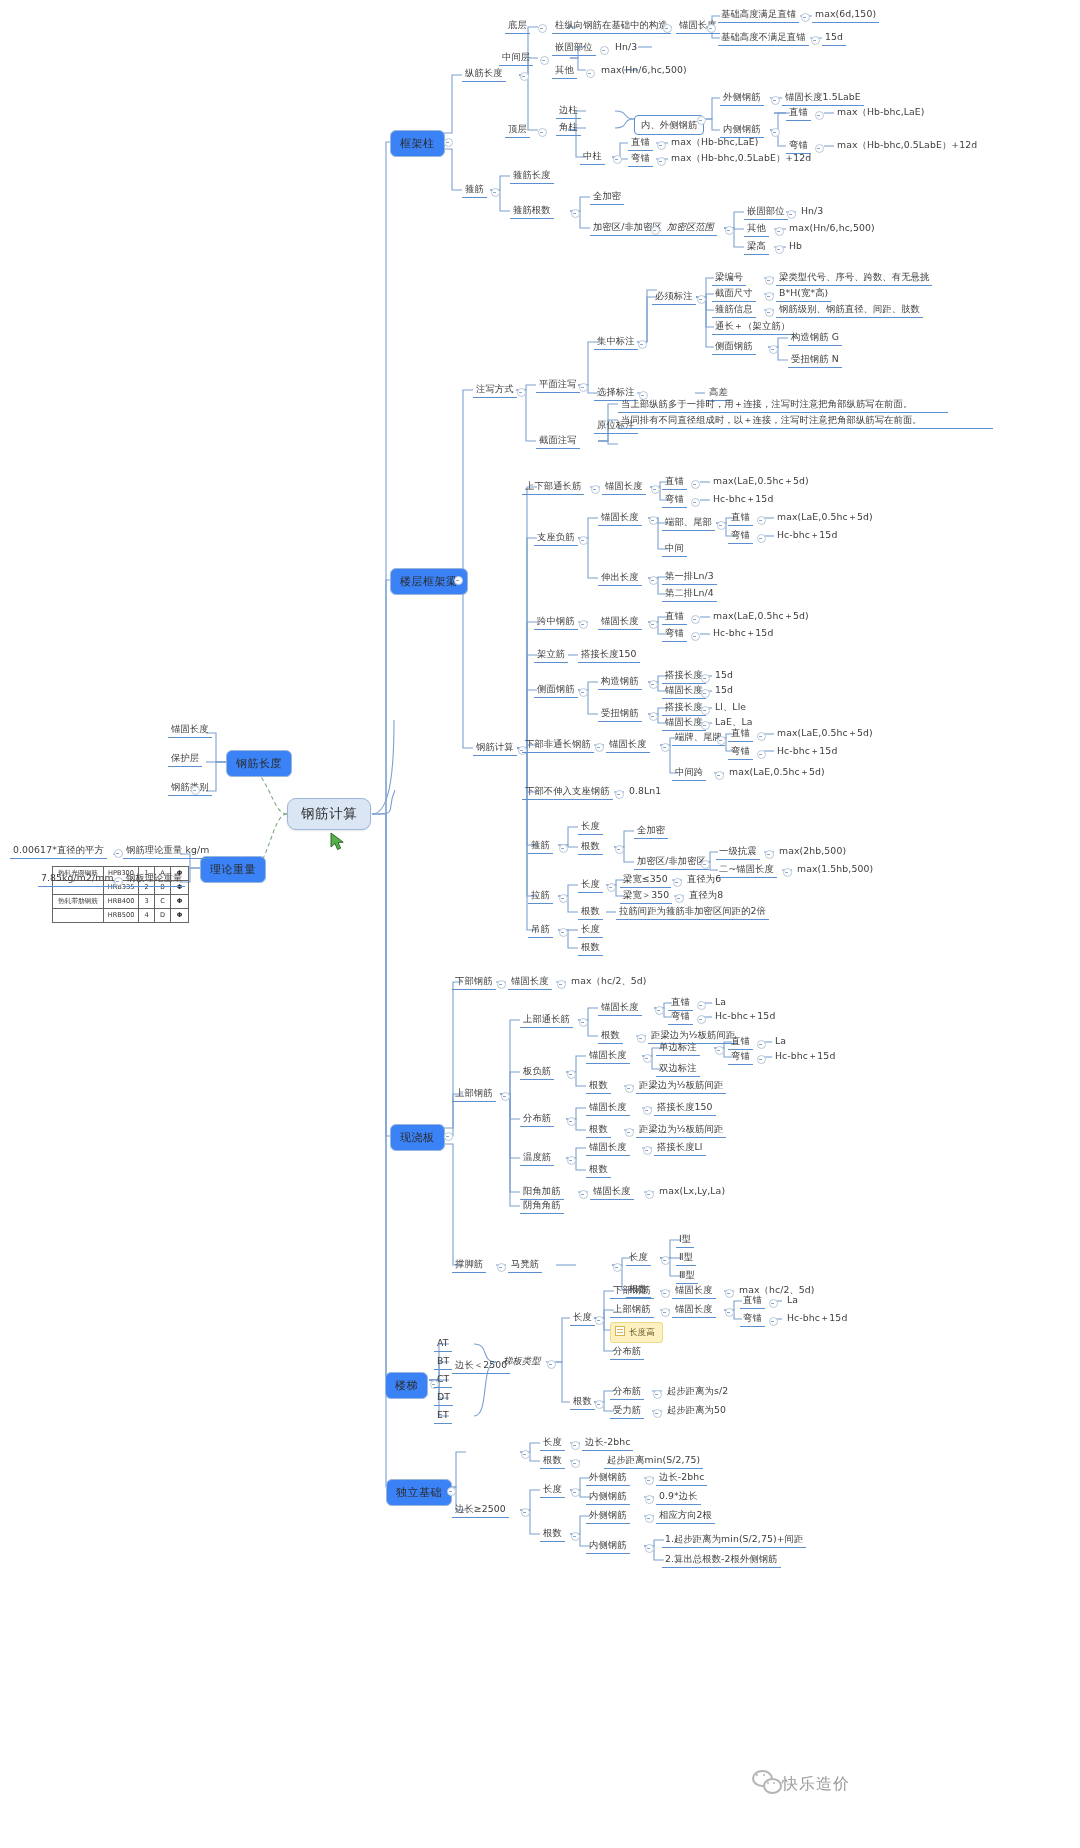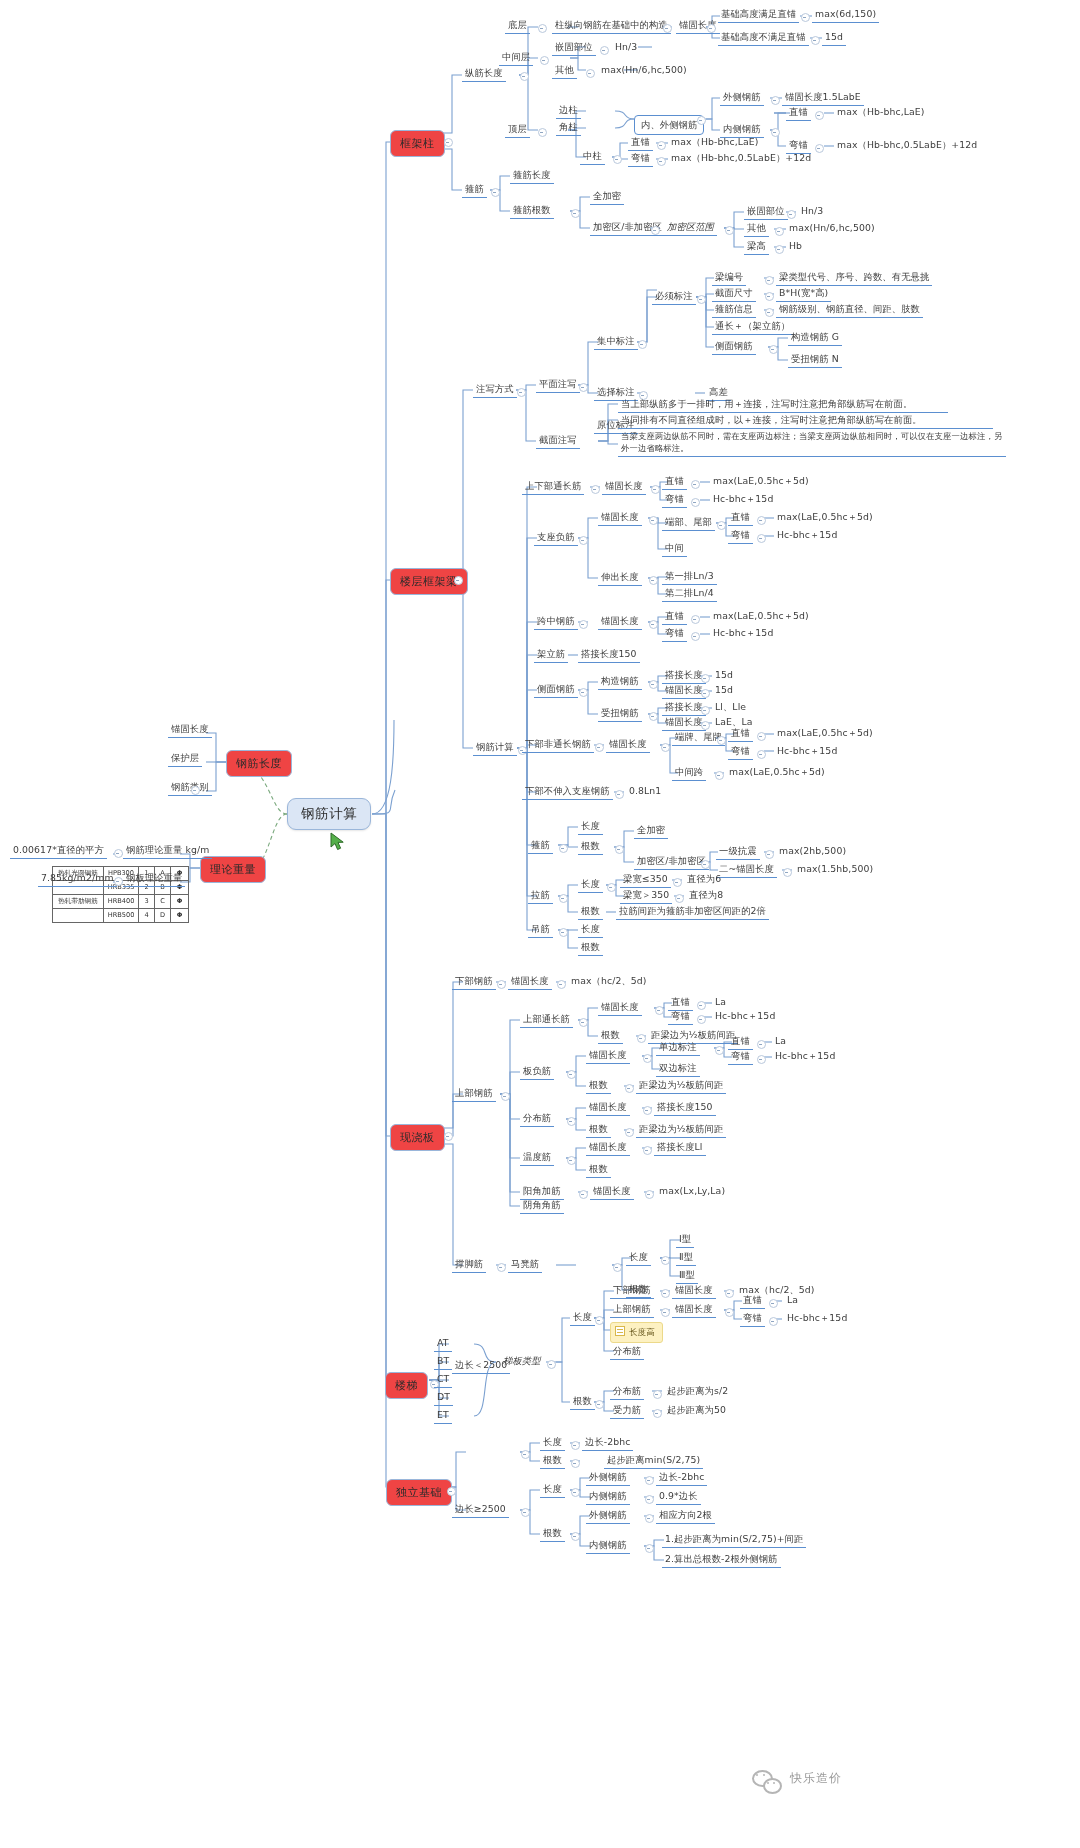--- a/index.html
+++ b/index.html
@@ -34,21 +34,21 @@
     color:#2b2b2b;
     font-size:13.5px;
     padding:6px 13px;
     white-space:nowrap;
     box-shadow:0 1px 2px rgba(0,0,0,.10);
     letter-spacing:.6px;
   }
   
   .l1{
     position:absolute;
-    background:#ef4444;
+    background:#3b82f6;
     border:1.2px solid #9ab6da;
     border-radius:6px;
     color:#2b2b2b;
     font-size:11px;
     padding:5px 9px;
     white-space:nowrap;
     letter-spacing:.5px;
     text-align:right;
   }
   
@@ -110,22 +110,22 @@
   .rebar-table td.gr{min-width:30px;}
   .rebar-table td.nu{min-width:11px;}
   .rebar-table td.al{min-width:11px;}
   .rebar-table td.sy{min-width:13px;font-weight:bold;}
 
   
   .cursor{position:absolute;width:0;height:0;}
 
   
   .wm{
-    position:absolute;display:flex;align-items:flex-start;gap:8px;
-    color:#9a9a9a;font-size:12px;letter-spacing:1px;
+    position:absolute;display:flex;align-items:flex-end;gap:0;
+    color:#9a9a9a;font-size:16px;letter-spacing:1px;
   }
   .wm-logo{
     width:30px;height:25px;position:relative;
   }
   .bub{position:absolute;border:2px solid #b5b5b5;border-radius:50%;background:#fff;}
   .bub.b1{width:17px;height:13px;left:0;top:0;}
   .bub.b2{width:15px;height:12px;left:11px;top:8px;}
   .dt{position:absolute;width:2px;height:2px;border-radius:50%;background:#b5b5b5;}
 </style>
 </head>
@@ -580,21 +580,20 @@
   <div class="node" style="left:788px;top:330px;">构造钢筋  G</div>
   <div class="node" style="left:788px;top:352px;">受扭钢筋  N</div>
 
   <div class="node" style="left:594px;top:385px;">选择标注</div>
   <div class="cc" style="left:639px;top:391px;"></div>
   <div class="node" style="left:706px;top:385px;">高差</div>
 
   <div class="node" style="left:594px;top:418px;">原位标注</div>
   <div class="node" style="left:618px;top:397px;width:330px;">当上部纵筋多于一排时，用＋连接，注写时注意把角部纵筋写在前面。</div>
   <div class="node" style="left:618px;top:413px;width:375px;">当同排有不同直径组成时，以＋连接，注写时注意把角部纵筋写在前面。</div>
-  <div class="node para" style="left:618px;top:430px;width:388px;">当梁支座两边纵筋不同时，需在支座两边标注；当梁支座两边纵筋相同时，可以仅在支座一边标注，另外一边省略标注。</div>
 
   <div class="node" style="left:473px;top:740px;">钢筋计算</div>
   <div class="cc" style="left:518px;top:746px;"></div>
 
   <div class="node" style="left:522px;top:479px;">上下部通长筋</div>
   <div class="cc" style="left:591px;top:485px;"></div>
   <div class="node" style="left:602px;top:479px;">锚固长度</div>
   <div class="cc" style="left:651px;top:485px;"></div>
   <div class="node" style="left:662px;top:474px;">直锚</div>
   <div class="cc" style="left:691px;top:480px;"></div>

